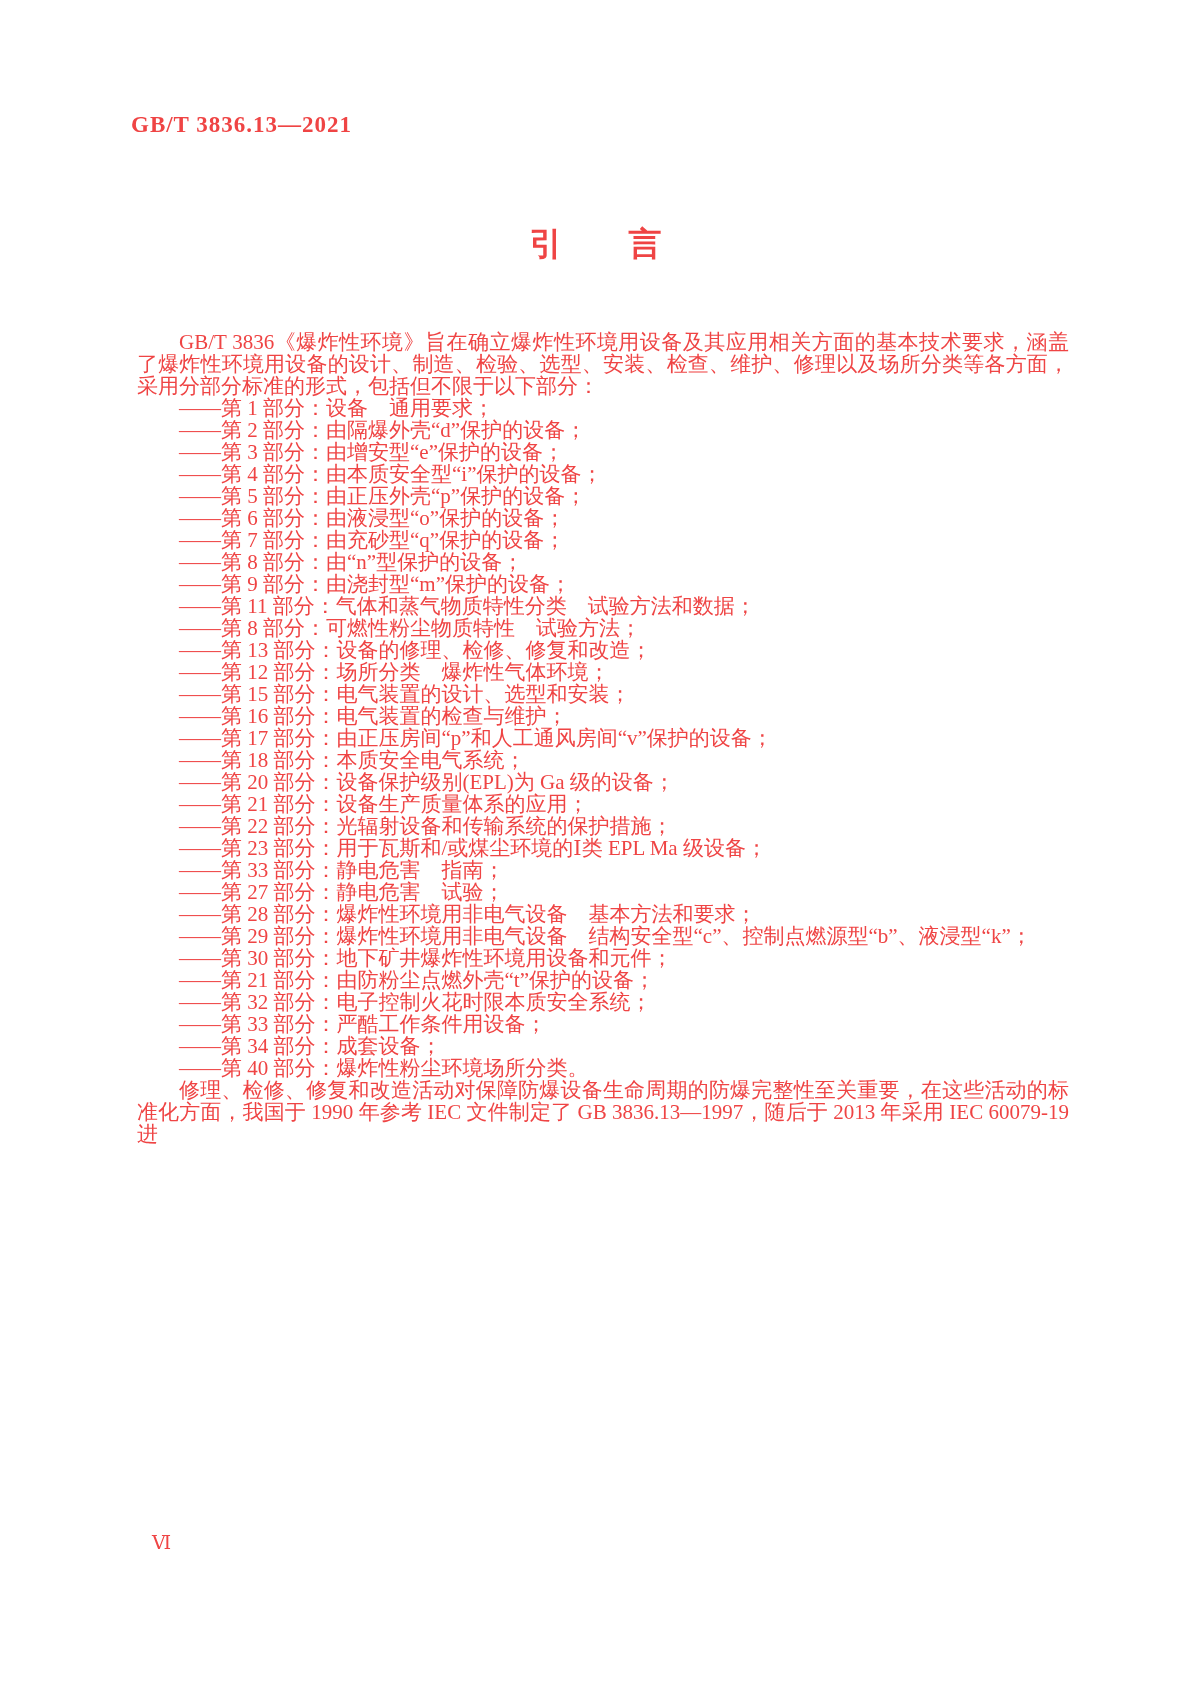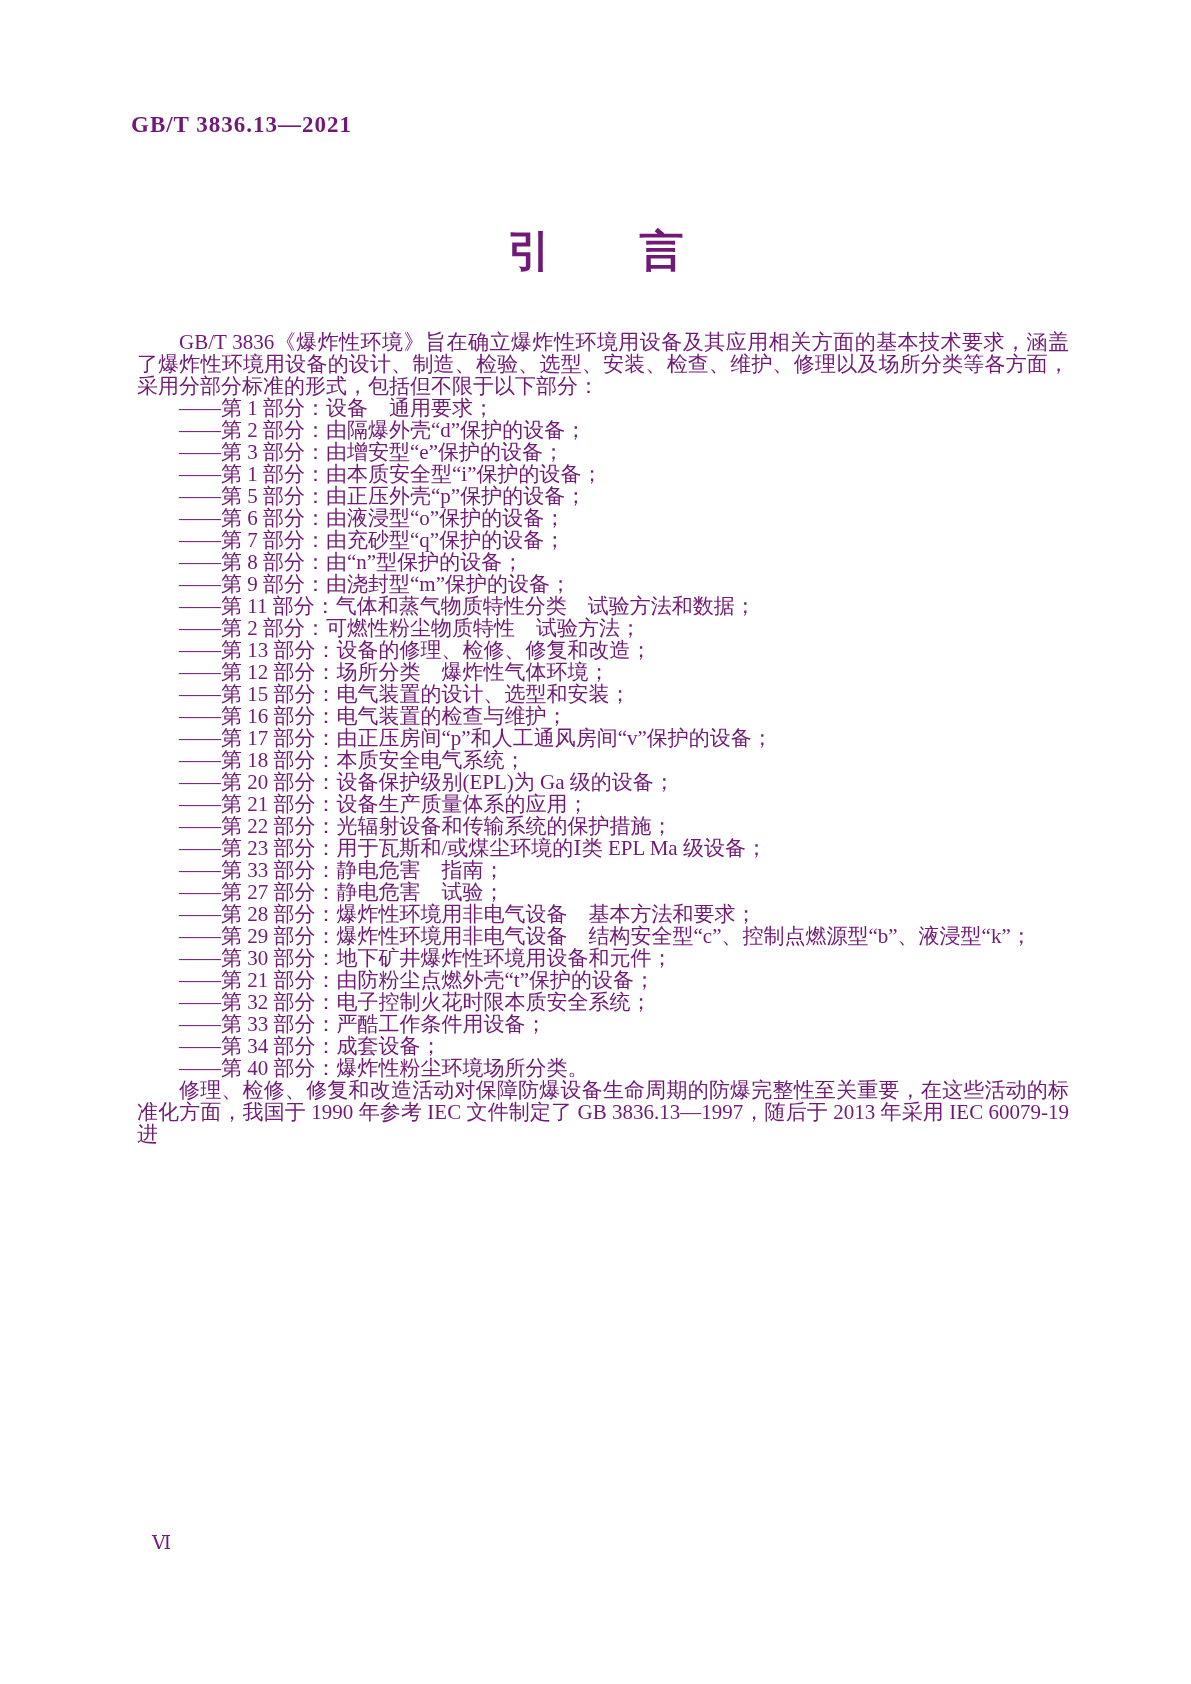--- a/index.html
+++ b/index.html
@@ -6,41 +6,41 @@
     margin: 0;
     padding: 0;
     background: #9a9a9a;
   }
   .page {
     position: relative;
     width: 1191px;
     height: 1684px;
     margin: 0 auto;
     background: #ffffff;
-    color: #701a75;
+    color: #ef4444;
     font-family: "Liberation Serif", "DejaVu Serif", serif;
     overflow: hidden;
   }
   .std-number {
     position: absolute;
     left: 131px;
     top: 112px;
     font-size: 23px;
     font-weight: bold;
     letter-spacing: 1px;
     font-family: "Liberation Serif", "DejaVu Serif", serif;
     white-space: nowrap;
   }
   .doc-title {
     position: absolute;
     left: 0;
     top: 222px;
     width: 100%;
     text-align: center;
-    font-size: 44px;
+    font-size: 33px;
     font-weight: bold;
     font-family: "Liberation Sans", "DejaVu Sans", sans-serif;
     white-space: pre;
   }
   .content {
     position: absolute;
     left: 137px;
     top: 331px;
     width: 932px;
     font-size: 21px;
@@ -72,28 +72,28 @@
 
   <div class="doc-title">引　　言</div>
 
   <div class="content">
     <p class="para">GB/T 3836《爆炸性环境》旨在确立爆炸性环境用设备及其应用相关方面的基本技术要求，涵盖了爆炸性环境用设备的设计、制造、检验、选型、安装、检查、维护、修理以及场所分类等各方面，采用分部分标准的形式，包括但不限于以下部分：</p>
 
     <div>
         <div class="part-line">——第 1 部分：设备　通用要求；</div>
         <div class="part-line">——第 2 部分：由隔爆外壳“d”保护的设备；</div>
         <div class="part-line">——第 3 部分：由增安型“e”保护的设备；</div>
-        <div class="part-line">——第 1 部分：由本质安全型“i”保护的设备；</div>
+        <div class="part-line">——第 4 部分：由本质安全型“i”保护的设备；</div>
         <div class="part-line">——第 5 部分：由正压外壳“p”保护的设备；</div>
         <div class="part-line">——第 6 部分：由液浸型“o”保护的设备；</div>
         <div class="part-line">——第 7 部分：由充砂型“q”保护的设备；</div>
         <div class="part-line">——第 8 部分：由“n”型保护的设备；</div>
         <div class="part-line">——第 9 部分：由浇封型“m”保护的设备；</div>
         <div class="part-line">——第 11 部分：气体和蒸气物质特性分类　试验方法和数据；</div>
-        <div class="part-line">——第 2 部分：可燃性粉尘物质特性　试验方法；</div>
+        <div class="part-line">——第 8 部分：可燃性粉尘物质特性　试验方法；</div>
         <div class="part-line">——第 13 部分：设备的修理、检修、修复和改造；</div>
         <div class="part-line">——第 12 部分：场所分类　爆炸性气体环境；</div>
         <div class="part-line">——第 15 部分：电气装置的设计、选型和安装；</div>
         <div class="part-line">——第 16 部分：电气装置的检查与维护；</div>
         <div class="part-line">——第 17 部分：由正压房间“p”和人工通风房间“v”保护的设备；</div>
         <div class="part-line">——第 18 部分：本质安全电气系统；</div>
         <div class="part-line">——第 20 部分：设备保护级别(EPL)为 Ga 级的设备；</div>
         <div class="part-line">——第 21 部分：设备生产质量体系的应用；</div>
         <div class="part-line">——第 22 部分：光辐射设备和传输系统的保护措施；</div>
         <div class="part-line">——第 23 部分：用于瓦斯和/或煤尘环境的Ⅰ类 EPL Ma 级设备；</div>

